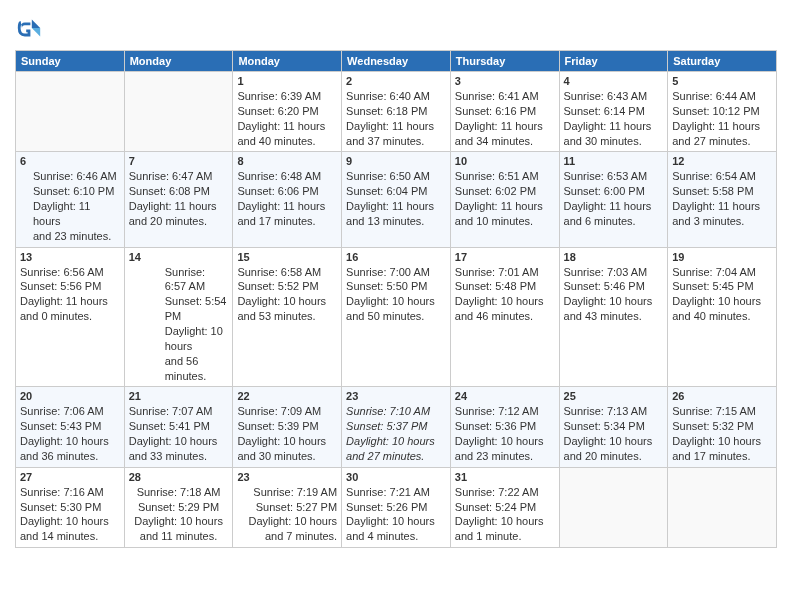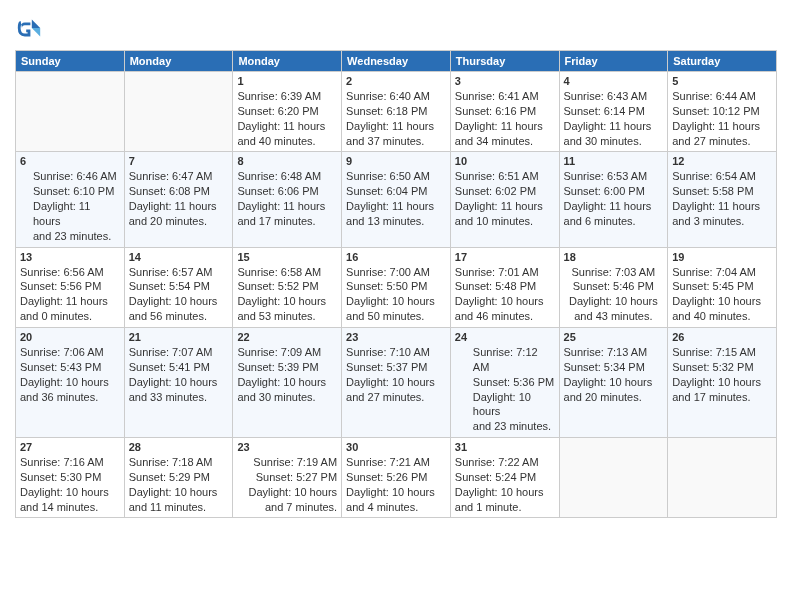--- a/index.html
+++ b/index.html
@@ -231,21 +231,21 @@
         <tr>
           <td>
             <span class="day-number">13</span>
             <div class="cell-content" style="white-space: pre-line;">Sunrise: 6:56 AM
 Sunset: 5:56 PM
 Daylight: 11 hours
 and 0 minutes.</div>
           </td>
           <td>
             <span class="day-number">14</span>
-            <div class="cell-content" style="white-space: pre-line;">Sunrise: 6:57 AM
+            <div class="cell-content" style="white-space: pre-line; margin-left: 36px;">Sunrise: 6:57 AM
 Sunset: 5:54 PM
 Daylight: 10 hours
 and 56 minutes.</div>
           </td>
           <td>
             <span class="day-number">15</span>
             <div class="cell-content" style="white-space: pre-line;">Sunrise: 6:58 AM
 Sunset: 5:52 PM
 Daylight: 10 hours
 and 53 minutes.</div>
@@ -259,21 +259,21 @@
           </td>
           <td>
             <span class="day-number">17</span>
             <div class="cell-content" style="white-space: pre-line;">Sunrise: 7:01 AM
 Sunset: 5:48 PM
 Daylight: 10 hours
 and 46 minutes.</div>
           </td>
           <td>
             <span class="day-number">18</span>
-            <div class="cell-content" style="white-space: pre-line; text-align: center;">Sunrise: 7:03 AM
+            <div class="cell-content" style="white-space: pre-line;">Sunrise: 7:03 AM
 Sunset: 5:46 PM
 Daylight: 10 hours
 and 43 minutes.</div>
           </td>
           <td>
             <span class="day-number">19</span>
             <div class="cell-content" style="white-space: pre-line;">Sunrise: 7:04 AM
 Sunset: 5:45 PM
 Daylight: 10 hours
 and 40 minutes.</div>
@@ -296,28 +296,28 @@
           </td>
           <td>
             <span class="day-number">22</span>
             <div class="cell-content" style="white-space: pre-line;">Sunrise: 7:09 AM
 Sunset: 5:39 PM
 Daylight: 10 hours
 and 30 minutes.</div>
           </td>
           <td>
             <span class="day-number">23</span>
-            <div class="cell-content" style="white-space: pre-line;">Sunrise: 7:10 AM
+            <div class="cell-content" style="white-space: pre-line; font-style: italic;">Sunrise: 7:10 AM
 Sunset: 5:37 PM
 Daylight: 10 hours
 and 27 minutes.</div>
           </td>
           <td>
             <span class="day-number">24</span>
-            <div class="cell-content" style="white-space: pre-line; margin-left: 18px;">Sunrise: 7:12 AM
+            <div class="cell-content" style="white-space: pre-line;">Sunrise: 7:12 AM
 Sunset: 5:36 PM
 Daylight: 10 hours
 and 23 minutes.</div>
           </td>
           <td>
             <span class="day-number">25</span>
             <div class="cell-content" style="white-space: pre-line;">Sunrise: 7:13 AM
 Sunset: 5:34 PM
 Daylight: 10 hours
 and 20 minutes.</div>
@@ -333,21 +333,21 @@
         <tr>
           <td>
             <span class="day-number">27</span>
             <div class="cell-content" style="white-space: pre-line;">Sunrise: 7:16 AM
 Sunset: 5:30 PM
 Daylight: 10 hours
 and 14 minutes.</div>
           </td>
           <td>
             <span class="day-number">28</span>
-            <div class="cell-content" style="white-space: pre-line;">Sunrise: 7:18 AM
+            <div class="cell-content" style="white-space: pre-line; text-align: center;">Sunrise: 7:18 AM
 Sunset: 5:29 PM
 Daylight: 10 hours
 and 11 minutes.</div>
           </td>
           <td>
             <span class="day-number">23</span>
             <div class="cell-content" style="white-space: pre-line; text-align: right;">Sunrise: 7:19 AM
 Sunset: 5:27 PM
 Daylight: 10 hours
 and 7 minutes.</div>

